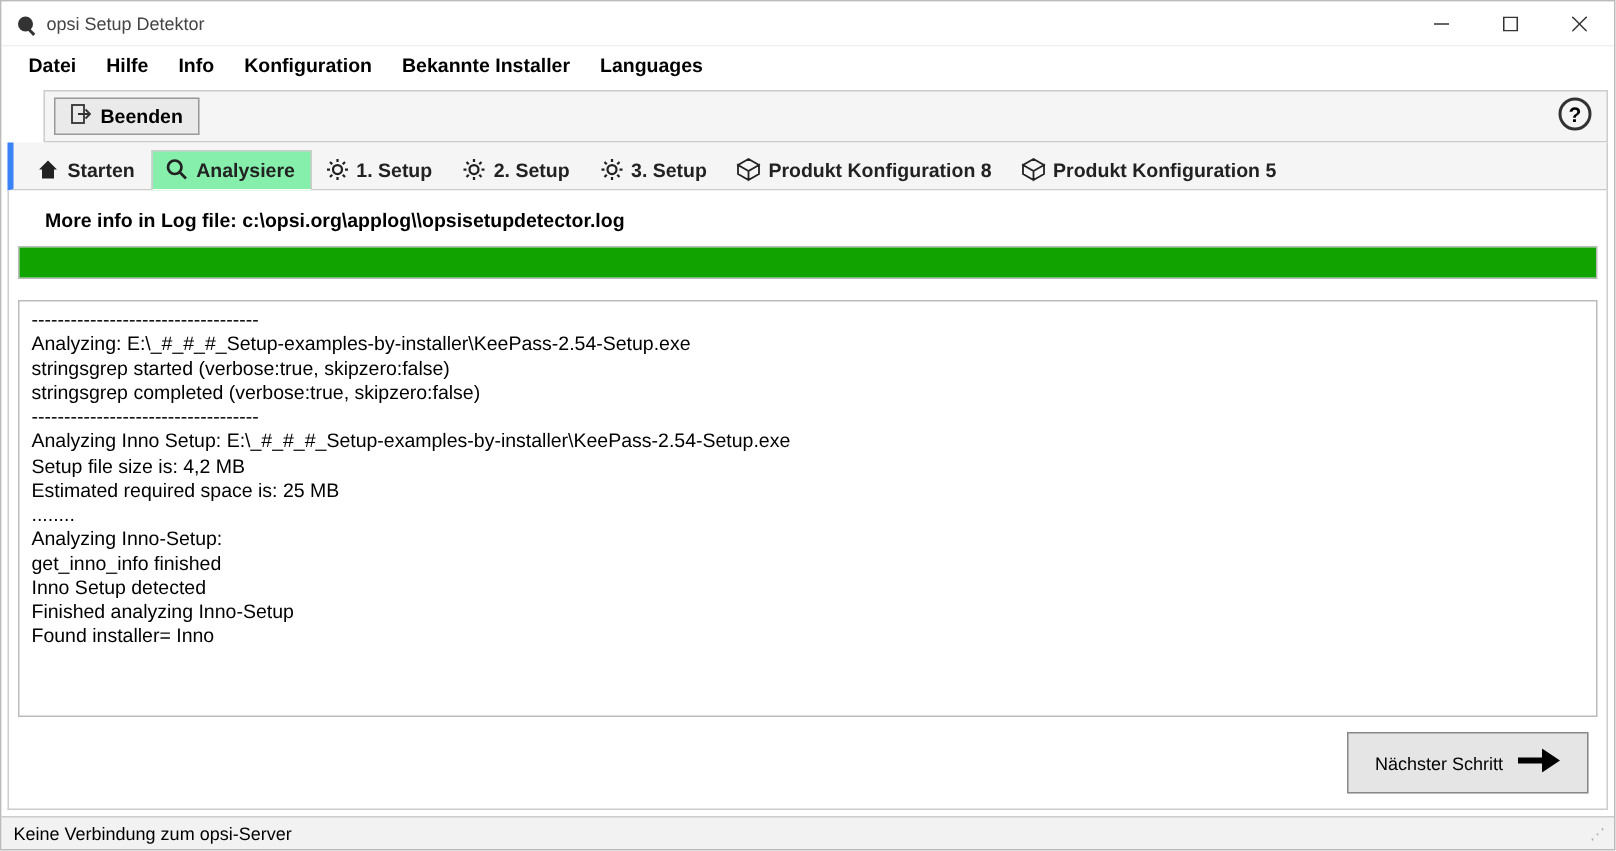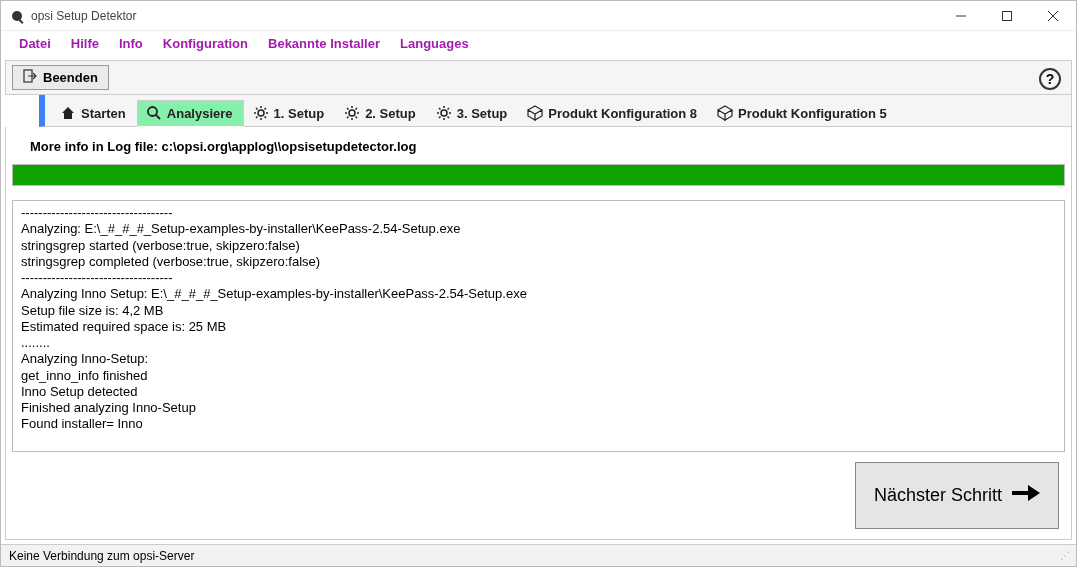--- a/index.html
+++ b/index.html
@@ -35,35 +35,36 @@
       color: #444; font-size: 10px;
     }
     
     .menubar {
       display: flex;
       gap: 0;
       padding: 2px 8px 4px 8px;
       background: #fff;
       font-size: 13px;
     }
-    .menubar .menuitem { padding: 3px 10px; font-weight: 600; color: #a21caf; }
+    .menubar .menuitem { padding: 3px 10px; font-weight: 600; color: #000000; }
     
     .outer {
       flex: 1;
       padding: 2px 4px 4px 4px;
       display: flex;
       flex-direction: column;
       background: #fff;
     }
     .toolbar-row {
       display: flex;
-      align-items: flex-end;
+      align-items: flex-start;
       padding: 4px 6px;
       border: 1px solid #ccc;
       background: #f5f5f5;
+      margin-left: 24px;
     }
     .exit-btn {
       display: inline-flex;
       align-items: center;
       border: 1px solid #999;
       background: #eaeaea;
       padding: 3px 10px;
       gap: 6px;
       font-size: 13px;
       font-weight: 600;
@@ -77,27 +78,26 @@
       display: flex; align-items: center; justify-content: center;
       font-weight: bold;
       font-size: 14px;
       margin-right: 4px;
       cursor: pointer;
     }
     
     .tabstrip {
       display: flex;
       background: #f5f5f5;
-      border-left: 6px solid #3b82f6;
+      border-left: 4px solid #3b82f6;
       border-right: 1px solid #ccc;
       border-bottom: 1px solid #ccc;
       padding-top: 4px;
       padding-left: 6px;
       gap: 0;
-      margin-left: 34px;
     }
     .tab {
       display: inline-flex;
       align-items: center;
       gap: 5px;
       padding: 4px 10px 5px 8px;
       font-size: 13px;
       font-weight: 600;
       color: #222;
       cursor: pointer;
@@ -152,22 +152,22 @@
       display: flex;
       justify-content: flex-end;
       padding: 10px 6px 2px 0;
     }
     .next-btn {
       display: inline-flex;
       align-items: center;
       gap: 10px;
       border: 1px solid #888;
       background: #e5e5e5;
-      padding: 22px 18px;
-      font-size: 18px;
+      padding: 10px 18px;
+      font-size: 12px;
       cursor: pointer;
     }
     
     .statusbar {
       height: 22px;
       border-top: 1px solid #ccc;
       background: #f2f2f2;
       font-size: 12px;
       padding: 3px 8px;
       display: flex;

